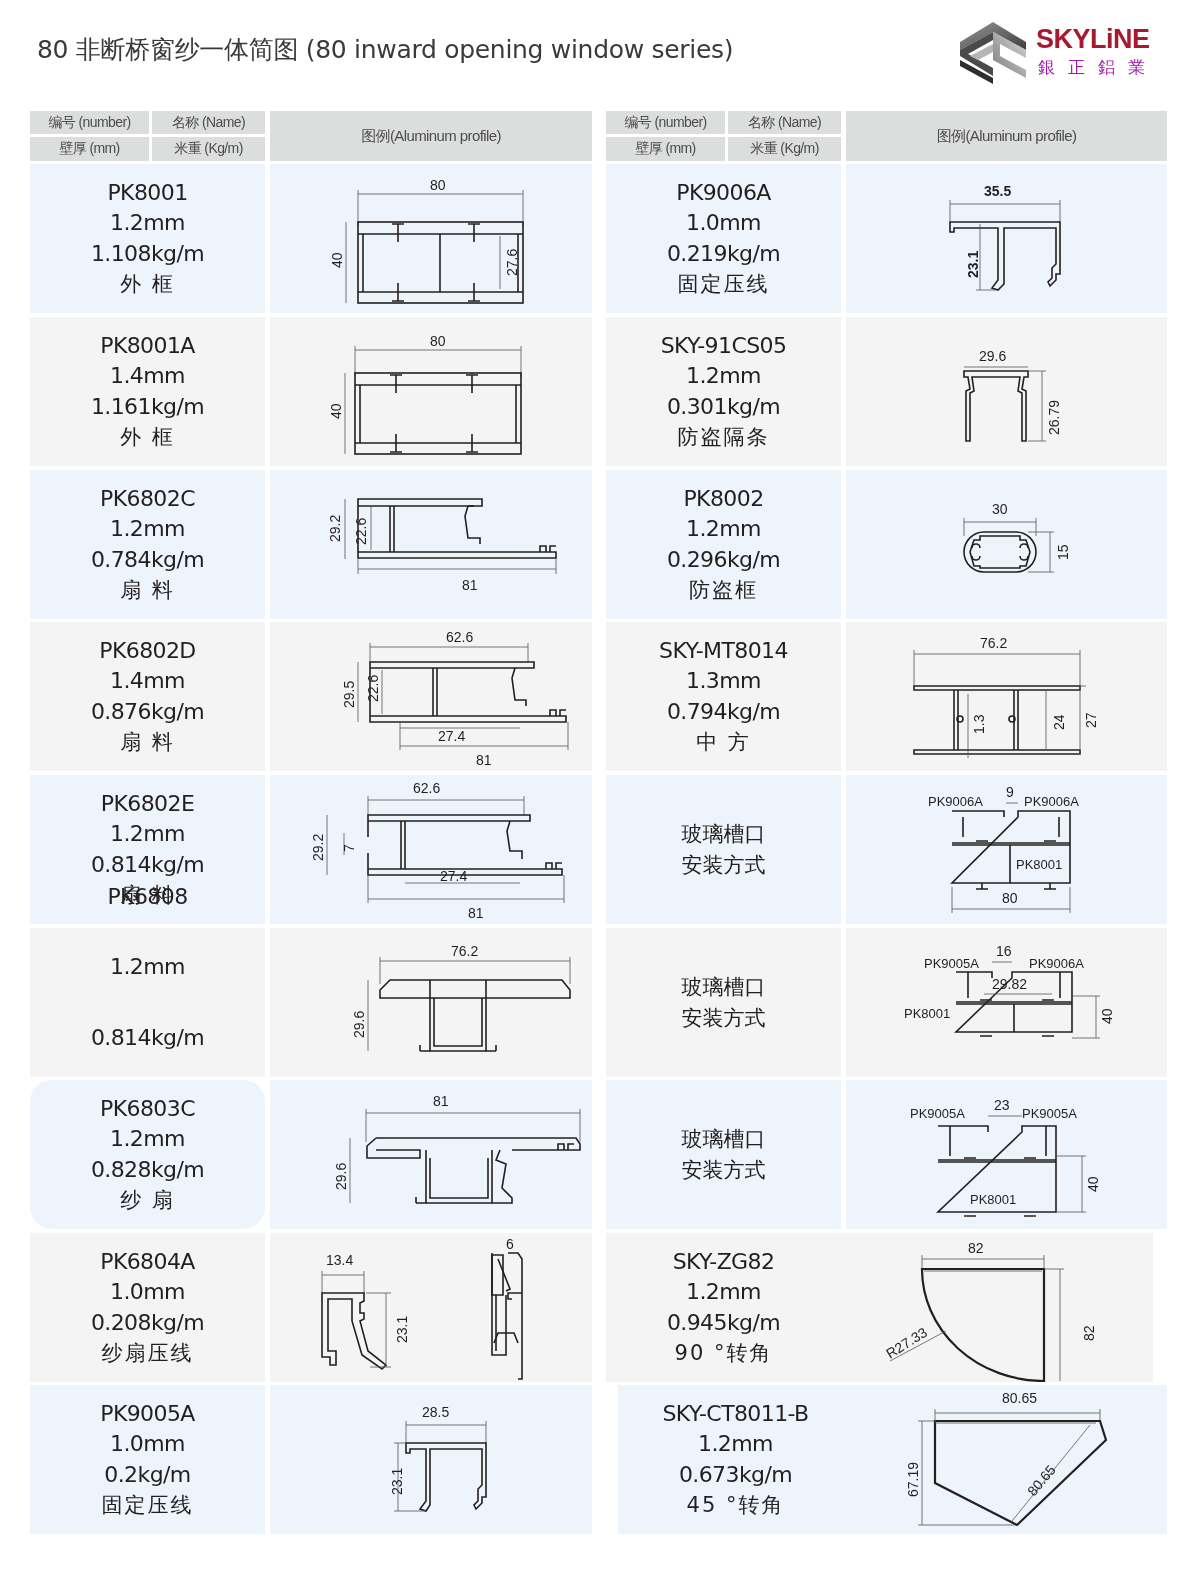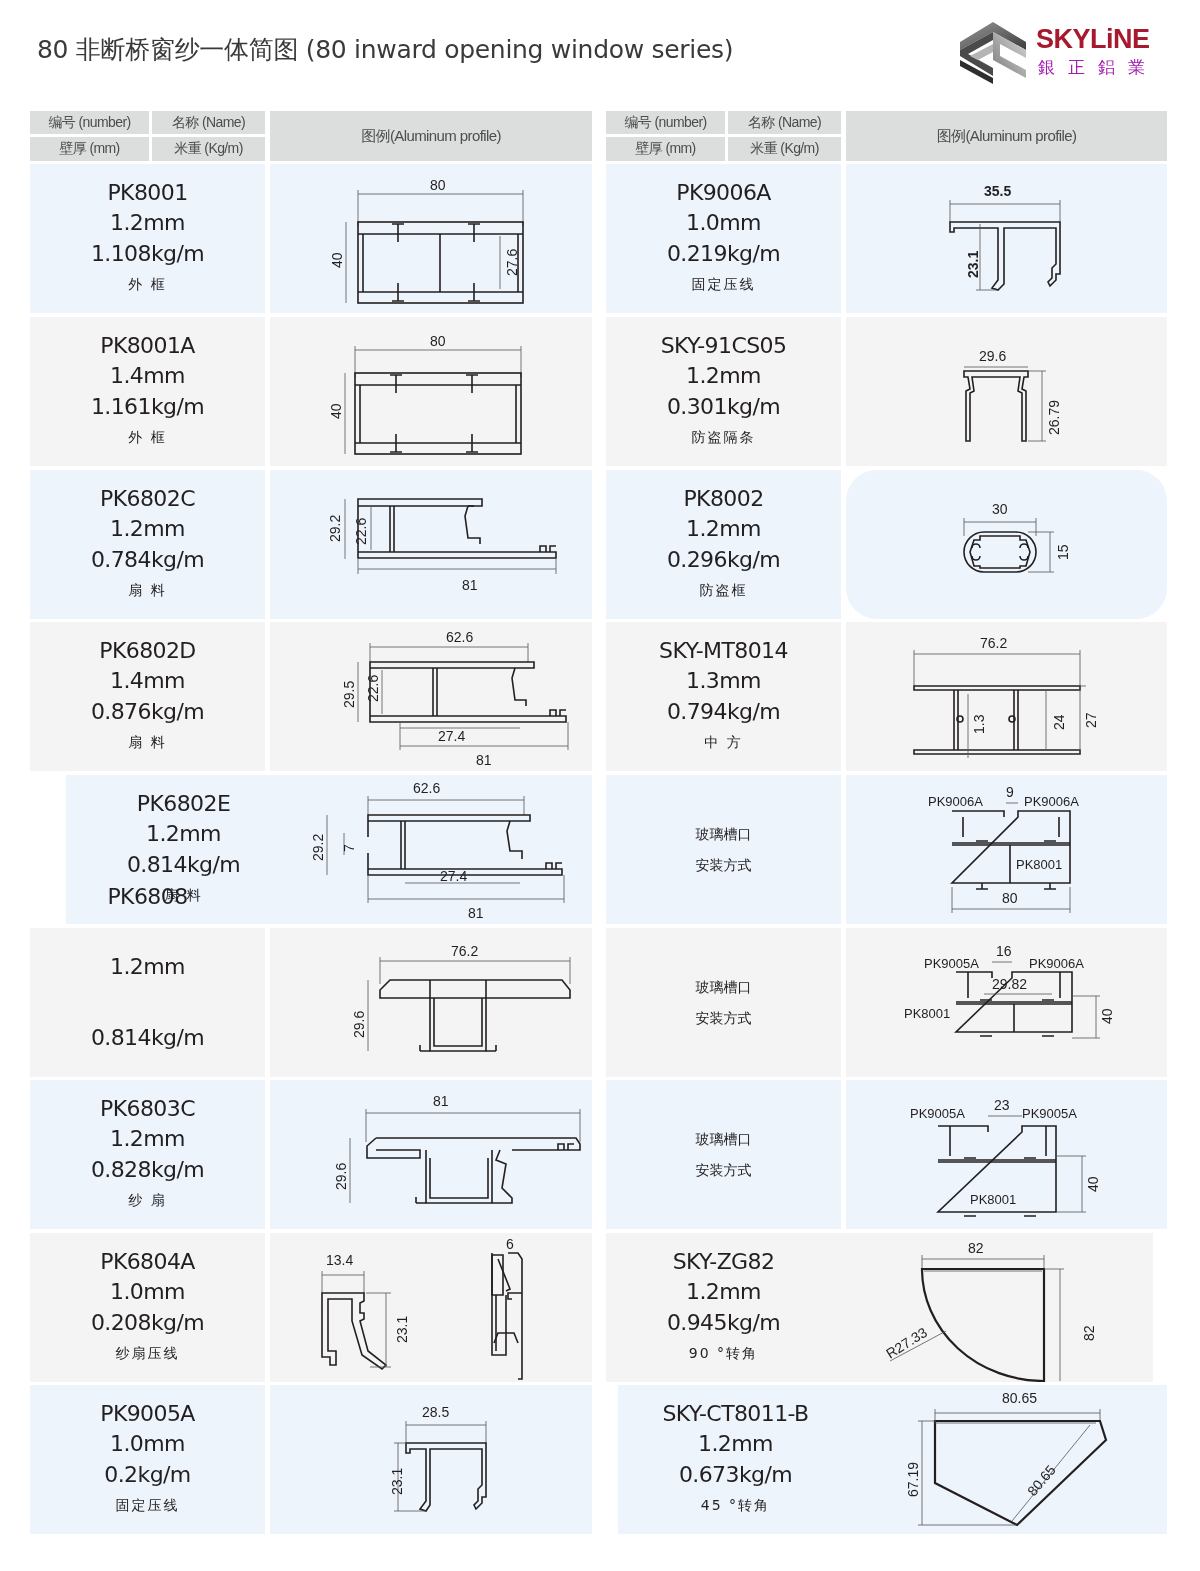--- a/index.html
+++ b/index.html
@@ -40,21 +40,21 @@
   .row { position: absolute; left: 0; height: 149px; width: 100%; }
   .row .info, .row .fig { position: absolute; top: 0; height: 100%; }
   .row.blue .info, .row.blue .fig { background: #edf4fb; }
   .row.gray .info, .row.gray .fig { background: #f4f4f4; }
 
   .info {
     display: flex; flex-direction: column; align-items: center; justify-content: center;
     font-size: 22px; line-height: 30.5px; color: #231f20;
     font-family: "DejaVu Sans", sans-serif; letter-spacing: -0.6px; white-space: nowrap;
   }
-  .info .cn { font-size: 14px; letter-spacing: 2px; }
+  .info .cn { font-size: 21px; letter-spacing: 2px; }
   .fig svg { position: absolute; left: 0; top: 0; width: 100%; height: 100%; }
 
   svg text { font-family: "Liberation Sans", sans-serif; fill: #231f20; }
   .prof { fill: none; stroke: #231f20; stroke-width: 1.6; }
   .dim { fill: none; stroke: #555; stroke-width: 0.8; }
   .dimtxt { font-size: 14px; }
   .lbl { font-size: 13px; }
 </style>
 </head>
 <body>
@@ -197,21 +197,21 @@
         <text class="dimtxt" x="168" y="119">27.4</text>
         <line class="dim" x1="130" y1="124" x2="298" y2="124"></line>
           <line class="dim" x1="130" y1="100" x2="130" y2="128"></line>
           <line class="dim" x1="298" y1="100" x2="298" y2="128"></line>
         <text class="dimtxt" x="206" y="143">81</text>
       </svg>
     </div>
   </div>
 
   <div class="row blue" style="top:664px;">
-    <div class="info" style="left:0;width:235px;margin-left:36px;">
+    <div class="info" style="left:0;width:235px;">
       <span>PK6802E</span>
       <span>1.2mm</span>
       <span>0.814kg/m</span>
       <span class="cn">扇 料</span>
     </div>
     <div class="fig" style="left:240px;width:322px;">
       <svg viewBox="0 0 322 149">
         <text class="dimtxt" x="143" y="18">62.6</text>
         <line class="dim" x1="98" y1="25" x2="254" y2="25"></line>
           <line class="dim" x1="98" y1="21" x2="98" y2="40"></line>
@@ -253,21 +253,21 @@
         <path class="prof" d="M120 52 H292 L300 62 V70 H110 V62 Z"></path>
         <path class="prof" d="M160 70 V123 H216 V70 M164 70 V118 H212 V70"></path>
         <path class="prof" d="M150 123 h10 M216 123 h10 M150 123 v-6 M226 123 v-6"></path>
         <line class="prof" x1="160" y1="52" x2="160" y2="70"></line>
           <line class="prof" x1="216" y1="52" x2="216" y2="70"></line>
       </svg>
     </div>
   </div>
 
   <div class="row blue" style="top:969px;">
-    <div class="info" style="left:0;width:235px;">
+    <div class="info" style="left:0;width:235px;border-radius:22px;">
       <span>PK6803C</span>
       <span>1.2mm</span>
       <span>0.828kg/m</span>
       <span class="cn">纱 扇</span>
     </div>
     <div class="fig" style="left:240px;width:322px;">
       <svg viewBox="0 0 322 149">
         <text class="dimtxt" x="163" y="26">81</text>
         <line class="dim" x1="96" y1="33" x2="310" y2="33"></line>
           <line class="dim" x1="96" y1="29" x2="96" y2="62"></line>
@@ -384,21 +384,21 @@
     </div>
   </div>
 
   <div class="row blue" style="top:359px;">
     <div class="info" style="left:0;width:235px;">
       <span>PK8002</span>
       <span>1.2mm</span>
       <span>0.296kg/m</span>
       <span class="cn">防盗框</span>
     </div>
-    <div class="fig" style="left:240px;width:321px;border-radius:31px;">
+    <div class="fig" style="left:240px;width:321px;">
       <svg viewBox="0 0 321 149">
         <text class="dimtxt" x="146" y="44">30</text>
         <line class="dim" x1="118" y1="52" x2="190" y2="52"></line>
           <line class="dim" x1="118" y1="48" x2="118" y2="66"></line>
           <line class="dim" x1="190" y1="48" x2="190" y2="66"></line>
         <rect class="prof" x="118" y="62" width="72" height="40" rx="20"></rect>
         <path class="prof" d="M134 66 H174 V70 H180 L184 82 L180 96 H174 V98 H134 V96 H128 L124 82 L128 70 H134 Z"></path>
         <path class="prof" d="M126 78 a4 4 0 0 1 8 0 M126 86 a4 4 0 0 0 8 0 M174 78 a4 4 0 0 1 8 0 M174 86 a4 4 0 0 0 8 0"></path>
         <line class="dim" x1="204" y1="62" x2="204" y2="102"></line>
         <line class="dim" x1="182" y1="62" x2="208" y2="62"></line>

